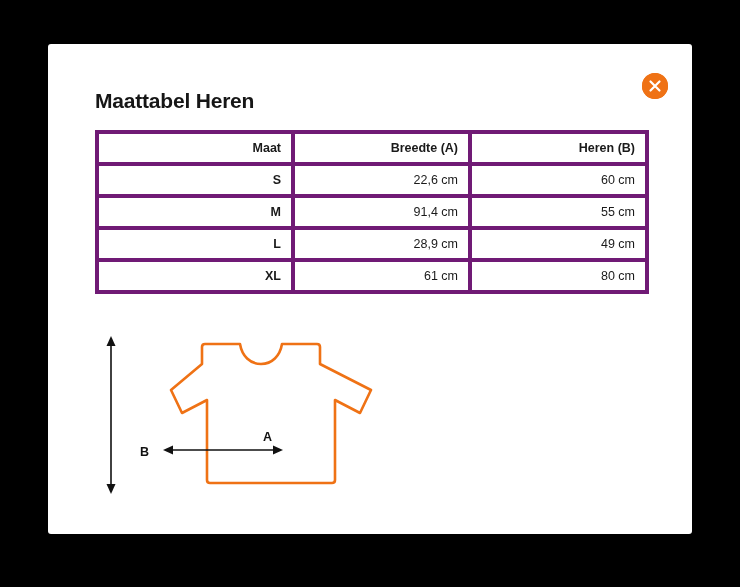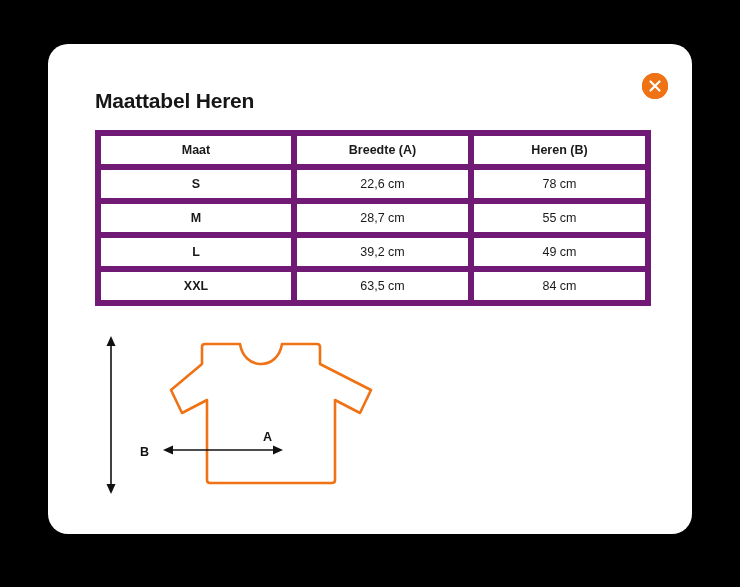--- a/index.html
+++ b/index.html
@@ -19,21 +19,21 @@
     height: 587px;
     background: #000000;
   }
   .modal {
     position: absolute;
     left: 48px;
     top: 44px;
     width: 644px;
     height: 490px;
     background: #ffffff;
-    border-radius: 20px;
+    border-radius: 3px;
     box-sizing: border-box;
   }
   .close-button {
     position: absolute;
     right: 24px;
     top: 29px;
     width: 26px;
     height: 26px;
     border-radius: 50%;
     background: #ef7215;
@@ -59,24 +59,24 @@
   .size-table {
     position: absolute;
     left: 47px;
     top: 86px;
     width: 550px;
     border-collapse: collapse;
     table-layout: fixed;
   }
   .size-table th,
   .size-table td {
-    border: 6px solid #701a75;
+    border: 4px solid #701a75;
     padding: 0 10px;
     height: 28px;
-    text-align: center;
+    text-align: right;
     font-size: 12.5px;
     color: #1a1a1a;
     vertical-align: middle;
   }
   .size-table th {
     font-weight: bold;
     font-size: 12.5px;
   }
   .size-table td.col-size {
     font-weight: bold;
@@ -128,36 +128,36 @@
         <tr>
           <th>Maat</th>
           <th>Breedte (A)</th>
           <th>Heren (B)</th>
         </tr>
       </thead>
       <tbody>
         <tr>
           <td class="col-size">S</td>
           <td>22,6 cm</td>
-          <td>78 cm</td>
+          <td>60 cm</td>
         </tr>
         <tr>
           <td class="col-size">M</td>
-          <td>28,7 cm</td>
+          <td>91,4 cm</td>
           <td>55 cm</td>
         </tr>
         <tr>
           <td class="col-size">L</td>
-          <td>39,2 cm</td>
+          <td>28,9 cm</td>
           <td>49 cm</td>
         </tr>
         <tr>
-          <td class="col-size">XXL</td>
-          <td>63,5 cm</td>
-          <td>84 cm</td>
+          <td class="col-size">XL</td>
+          <td>61 cm</td>
+          <td>80 cm</td>
         </tr>
       </tbody>
     </table>
 
     <div class="diagram">
       <svg width="300" height="190" viewBox="0 0 300 190" xmlns="http://www.w3.org/2000/svg">
 
         <path d="M107 44 L107 27 C107 25 108 24 110 24 L145 24
                  C147 36 155 44 166 44 C177 44 185 36 187 24
                  L222 24 C224 24 225 25 225 27 L225 44

